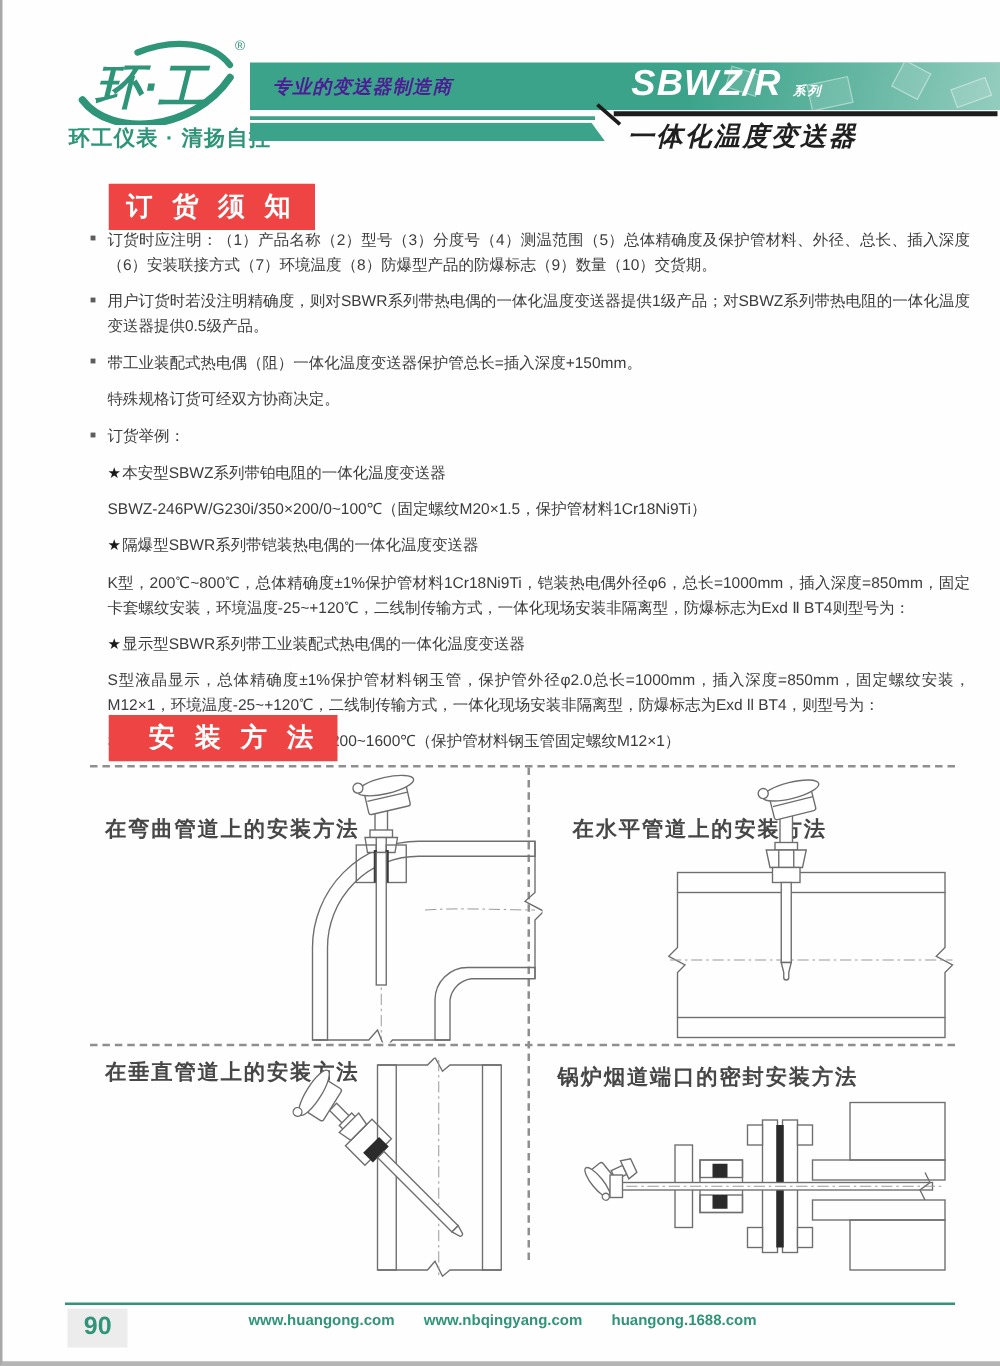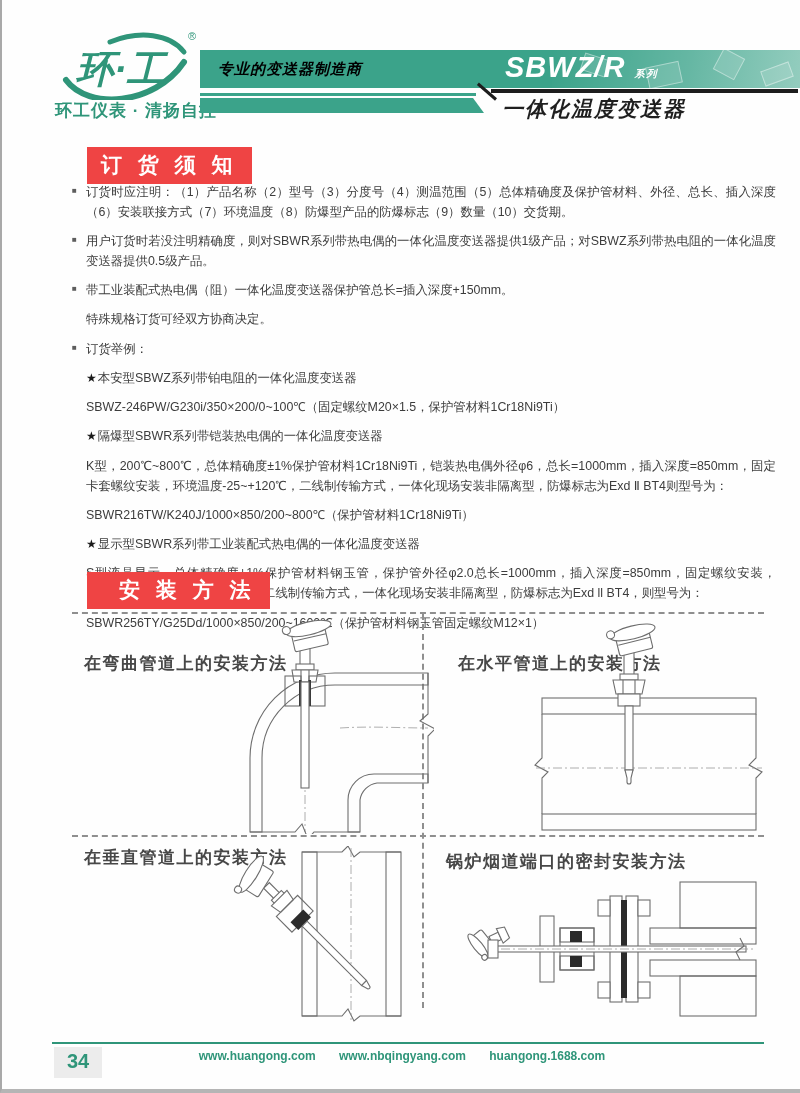--- a/index.html
+++ b/index.html
@@ -8,21 +8,21 @@
           border-left:2px solid #a9a9a9; border-bottom:4px solid #b5b5b5; }
 
   
   .logo-svg { position:absolute; left:50px; top:28px; }
   .logo-subtitle { position:absolute; left:53px; top:99px; font-size:17px; font-weight:bold;
                    color:#2f9579; letter-spacing:1px; }
   .banner { position:absolute; left:198px; top:50px; width:602px; height:38px; background:#3ba38a; overflow:hidden; }
   .banner-photo { position:absolute; right:0; top:0; width:250px; height:38px;
                   background:linear-gradient(100deg, rgba(255,255,255,0) 0%, rgba(255,255,255,0.22) 55%, rgba(222,240,234,0.55) 100%); }
   .pcb-chip { position:absolute; border:1px solid rgba(255,255,255,0.4); background:rgba(255,255,255,0.12); }
-  .banner-tagline { position:absolute; left:18px; top:10px; color:#000000; font-size:15px;
+  .banner-tagline { position:absolute; left:18px; top:10px; color:#4c1d95; font-size:15px;
                     font-weight:bold; font-style:italic; letter-spacing:1px; }
   .series-title { position:absolute; left:305px; top:1px; color:#fff; font-size:29px;
                   font-weight:bold; font-style:italic; letter-spacing:1px; }
   .series-suffix { font-size:10px; font-style:italic; letter-spacing:2px; }
   .bar-thin  { position:absolute; left:198px; top:93px; width:276px; height:3px; background:#3ba38a; }
   .bar-thick { position:absolute; left:198px; top:98px; width:284px; height:15px; background:#3ba38a;
                clip-path:polygon(0 0, calc(100% - 11px) 0, 100% 100%, 0 100%); }
   .black-rule { position:absolute; left:489px; top:89px; width:307px; height:4px; background:#1d1d1d; }
   .black-diag { position:absolute; left:470px; top:98px; width:24px; height:3px; background:#1d1d1d;
                 transform:rotate(41deg); transform-origin:right center; }
@@ -104,21 +104,20 @@
   <div class="order-list">
     <p class="o-item bullet"><span class="marker">■</span><span>订货时应注明：（1）产品名称（2）型号（3）分度号（4）测温范围（5）总体精确度及保护管材料、外径、总长、插入深度（6）安装联接方式（7）环境温度（8）防爆型产品的防爆标志（9）数量（10）交货期。</span></p>
     <p class="o-item bullet"><span class="marker">■</span><span>用户订货时若没注明精确度，则对SBWR系列带热电偶的一体化温度变送器提供1级产品；对SBWZ系列带热电阻的一体化温度变送器提供0.5级产品。</span></p>
     <p class="o-item bullet"><span class="marker">■</span><span>带工业装配式热电偶（阻）一体化温度变送器保护管总长=插入深度+150mm。</span></p>
     <p class="o-item plain"><span>特殊规格订货可经双方协商决定。</span></p>
     <p class="o-item bullet"><span class="marker">■</span><span>订货举例：</span></p>
     <p class="o-item star"><span class="marker">★</span><span>本安型SBWZ系列带铂电阻的一体化温度变送器</span></p>
     <p class="o-item plain"><span>SBWZ-246PW/G230i/350×200/0~100℃（固定螺纹M20×1.5，保护管材料1Cr18Ni9Ti）</span></p>
     <p class="o-item star"><span class="marker">★</span><span>隔爆型SBWR系列带铠装热电偶的一体化温度变送器</span></p>
     <p class="o-item plain"><span>K型，200℃~800℃，总体精确度±1%保护管材料1Cr18Ni9Ti，铠装热电偶外径φ6，总长=1000mm，插入深度=850mm，固定卡套螺纹安装，环境温度-25~+120℃，二线制传输方式，一体化现场安装非隔离型，防爆标志为Exd Ⅱ BT4则型号为：</span></p>
-    <p class="o-item plain"><span>SBWR216TW/K240J/1000×850/200~800℃（保护管材料1Cr18Ni9Ti）</span></p>
     <p class="o-item star"><span class="marker">★</span><span>显示型SBWR系列带工业装配式热电偶的一体化温度变送器</span></p>
     <p class="o-item plain"><span>S型液晶显示，总体精确度±1%保护管材料钢玉管，保护管外径φ2.0总长=1000mm，插入深度=850mm，固定螺纹安装，M12×1，环境温度-25~+120℃，二线制传输方式，一体化现场安装非隔离型，防爆标志为Exd ll BT4，则型号为：</span></p>
     <p class="o-item plain"><span>SBWR256TY/G25Dd/1000×850/200~1600℃（保护管材料钢玉管固定螺纹M12×1）</span></p>
   </div>
 
   <div class="sec-head" id="head-install">安 装 方 法</div>
 
   <div class="install">
     <div class="v-divider"></div>
     <div class="h-divider"></div>
@@ -269,20 +268,20 @@
           <rect class="lineart-f" x="-11" y="0" width="22" height="13" rx="2"></rect>
           <ellipse class="lineart-f" cx="0" cy="0" rx="15" ry="4.5"></ellipse>
           <circle class="lineart-f" cx="-13" cy="-2" r="2.8"></circle>
         </g>
       </g>
       <rect class="lineart-f" x="44" y="64" width="10" height="18"></rect>
     </svg>
   </div>
 
   <div class="footer-rule"></div>
-  <div class="page-num">34</div>
+  <div class="page-num">90</div>
   <div class="footer-links">
     <span>www.huangong.com</span>
     <span>www.nbqingyang.com</span>
     <span>huangong.1688.com</span>
   </div>
 
 </div>
 
 </body></html>

